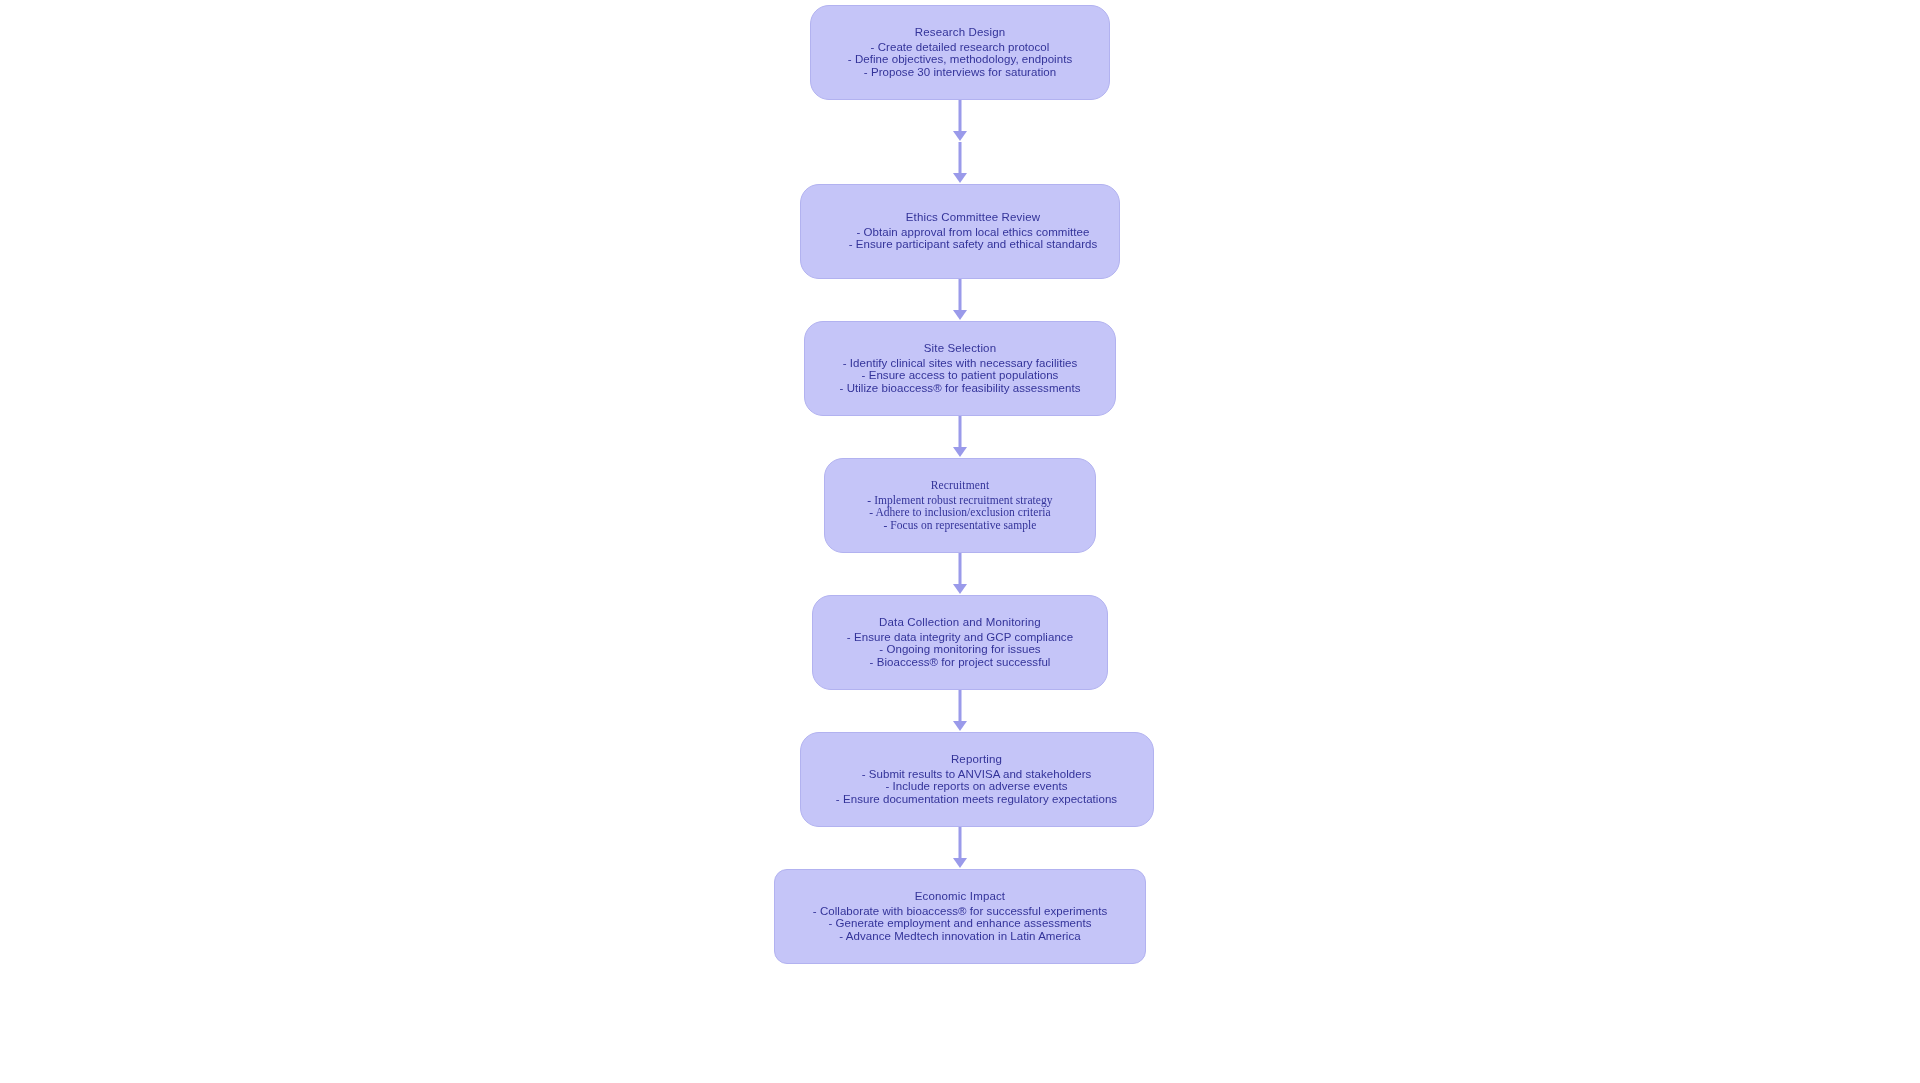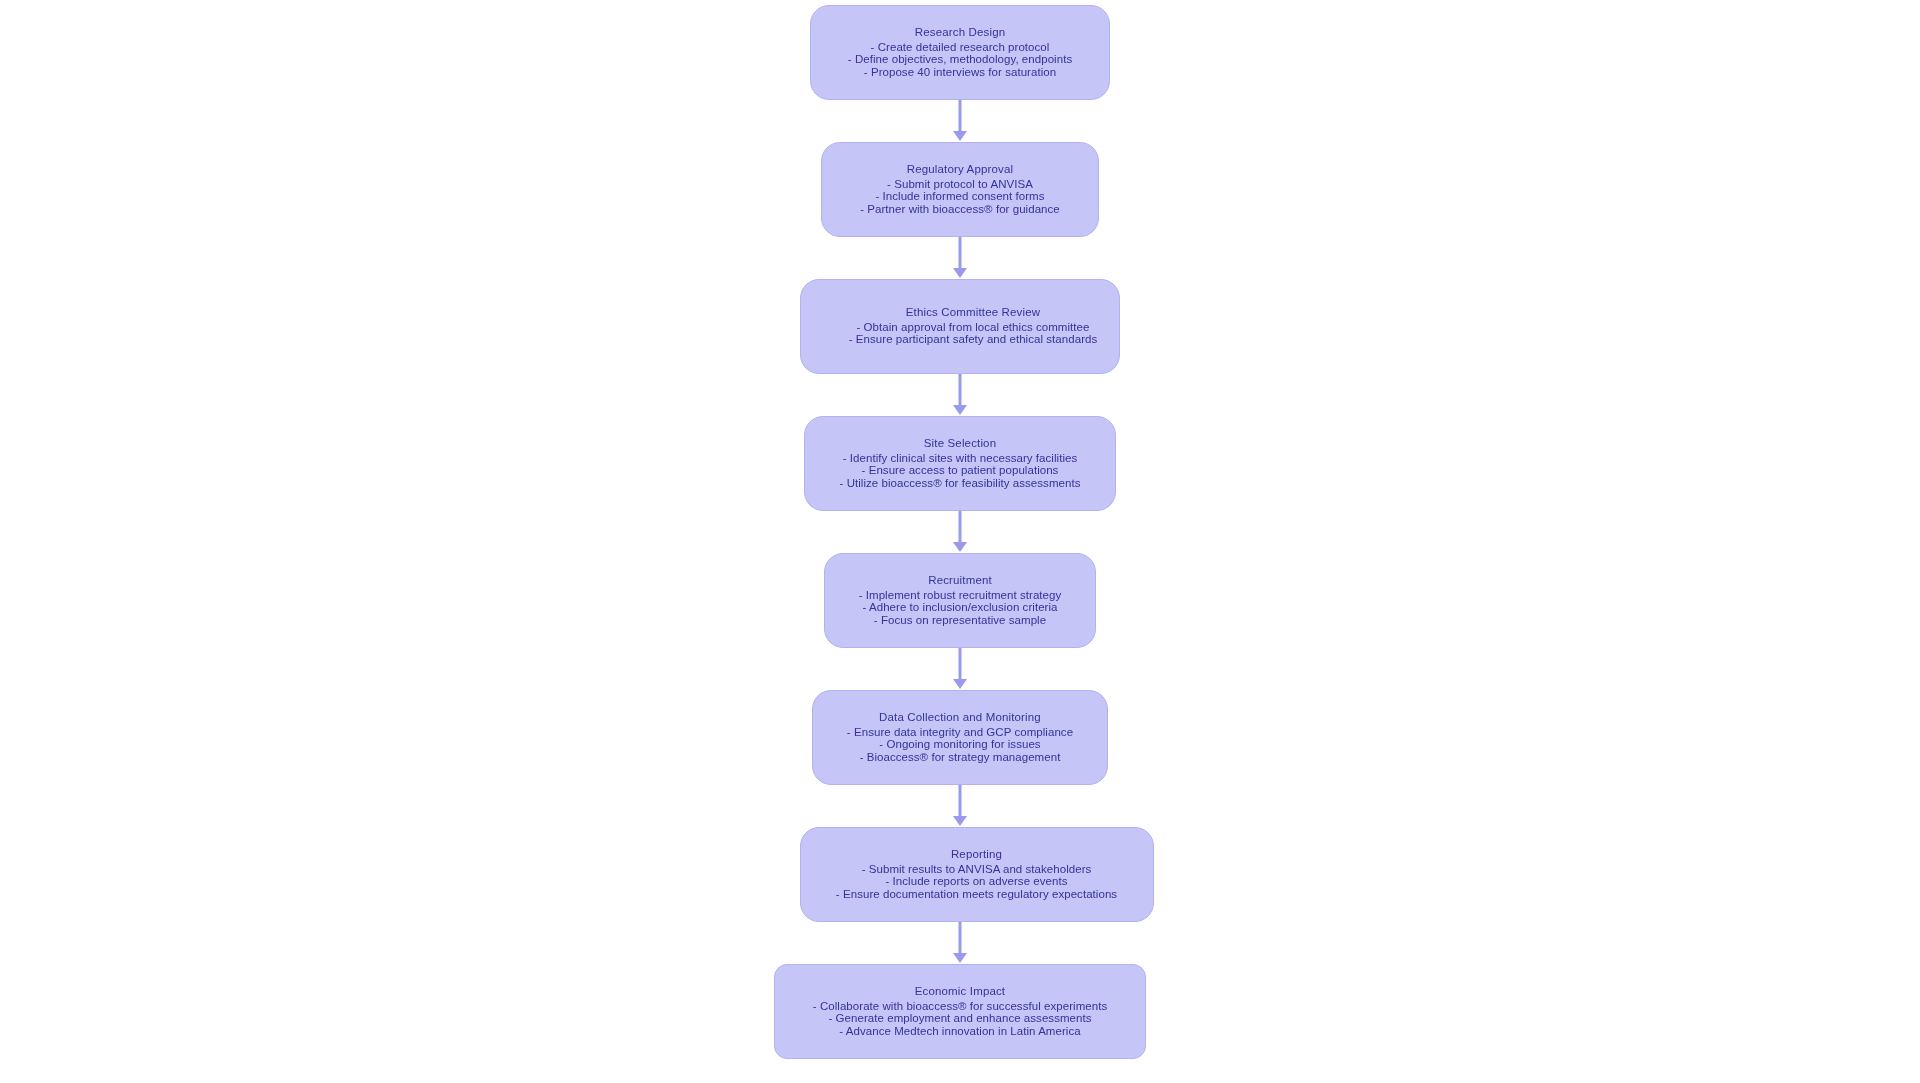--- a/index.html
+++ b/index.html
@@ -95,49 +95,43 @@
     border-left: 7px solid transparent;
     border-right: 7px solid transparent;
     border-top: 10px solid #9a9aea;
   }
 
   
   .w-research-design          { width: 300px; }
   .w-regulatory-approval      { width: 278px; }
   .w-ethics-committee-review  { width: 320px; padding-left: 48px; }
   .w-site-selection           { width: 312px; }
-  .w-recruitment              { width: 272px; }
+  .w-recruitment              { width: 272px; font-family: Liberation Serif, serif; }
   .w-data-collection          { width: 296px; }
   .w-reporting                { width: 354px; margin-left: 33px; }
   .w-economic-impact          { width: 372px; border-radius: 13px; }
 </style>
 </head>
 <body>
 
 <div id="flow-canvas">
   <div class="flow-column">
 
     <div class="flow-node w-research-design">
       <div class="node-title">Research Design</div>
       <div class="node-line">- Create detailed research protocol</div>
       <div class="node-line">- Define objectives, methodology, endpoints</div>
-      <div class="node-line">- Propose 40 interviews for saturation</div>
-    </div>
-
-    <div class="flow-connector">
-      <div class="connector-line"></div>
-      <div class="connector-head"></div>
-    </div>
-
-    <div class="flow-node w-regulatory-approval">
-      <div class="node-title">Regulatory Approval</div>
-      <div class="node-line">- Submit protocol to ANVISA</div>
-      <div class="node-line">- Include informed consent forms</div>
-      <div class="node-line">- Partner with bioaccess® for guidance</div>
-    </div>
+      <div class="node-line">- Propose 30 interviews for saturation</div>
+    </div>
+
+    <div class="flow-connector">
+      <div class="connector-line"></div>
+      <div class="connector-head"></div>
+    </div>
+
 
     <div class="flow-connector">
       <div class="connector-line"></div>
       <div class="connector-head"></div>
     </div>
 
     <div class="flow-node w-ethics-committee-review">
       <div class="node-title">Ethics Committee Review</div>
       <div class="node-line">- Obtain approval from local ethics committee</div>
       <div class="node-line">- Ensure participant safety and ethical standards</div>
@@ -169,21 +163,21 @@
 
     <div class="flow-connector">
       <div class="connector-line"></div>
       <div class="connector-head"></div>
     </div>
 
     <div class="flow-node w-data-collection">
       <div class="node-title">Data Collection and Monitoring</div>
       <div class="node-line">- Ensure data integrity and GCP compliance</div>
       <div class="node-line">- Ongoing monitoring for issues</div>
-      <div class="node-line">- Bioaccess® for strategy management</div>
+      <div class="node-line">- Bioaccess® for project successful</div>
     </div>
 
     <div class="flow-connector">
       <div class="connector-line"></div>
       <div class="connector-head"></div>
     </div>
 
     <div class="flow-node w-reporting">
       <div class="node-title">Reporting</div>
       <div class="node-line">- Submit results to ANVISA and stakeholders</div>

